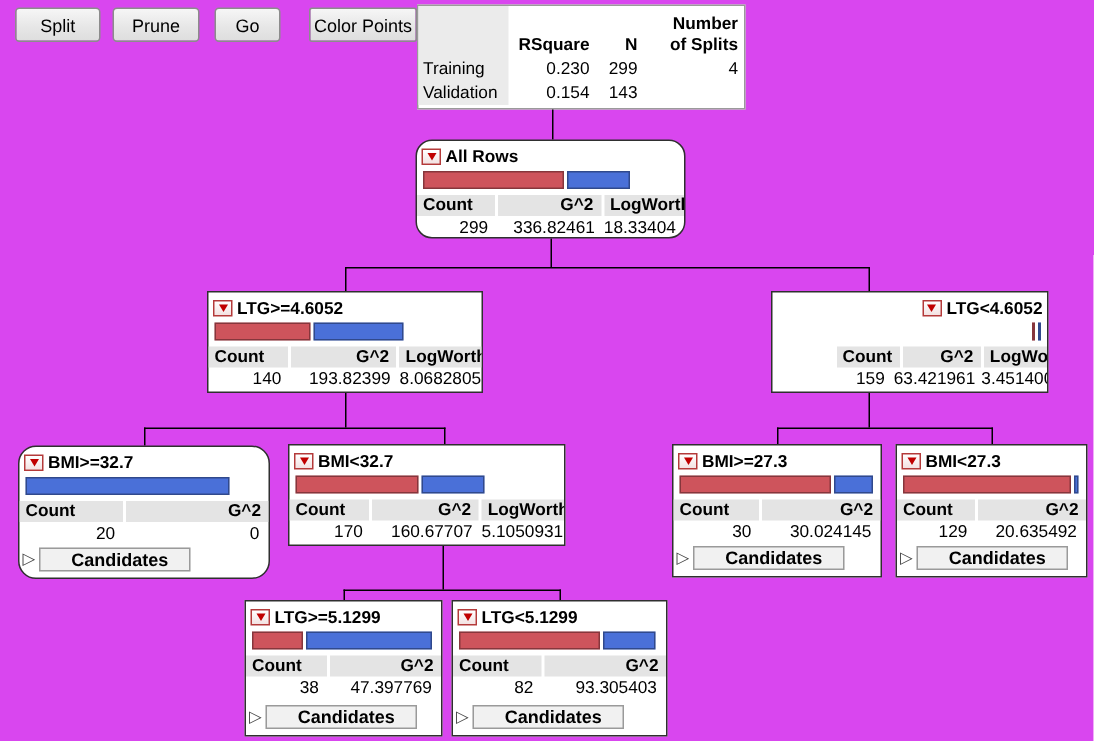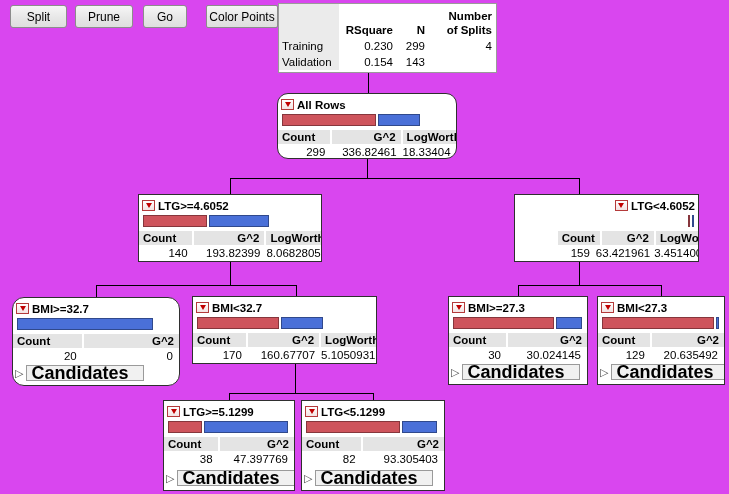--- a/index.html
+++ b/index.html
@@ -40,21 +40,21 @@
   .bar-blue{background:#4a70d8;margin-left:2px;}
   .hdr-row{display:flex;gap:2px;height:14px;font-weight:bold;flex:0 0 auto;}
   .hdr-row .hcell{background:#e4e4e4;box-sizing:border-box;line-height:14px;padding:0 5px 0 4px;}
   .val-row{display:flex;height:16px;line-height:16px;flex:0 0 auto;}
   .val-row .vcell{box-sizing:border-box;text-align:right;padding-right:6px;}
   .c-count{width:30%;} .c-g2{width:40%;text-align:right;} .c-lw{width:30%;text-align:right;}
   .two .c-count{width:42%;} .two .c-g2{width:58%;}
   .cand-row{display:flex;align-items:center;gap:3px;margin:auto 4px 4px 2px;flex:0 0 auto;}
   .cand-tri{color:#444;font-size:11px;line-height:11px;flex:0 0 auto;}
   .cand-btn{box-sizing:border-box;border:1px solid #9a9a9a;background:#f1f1f1;font-weight:bold;
-    font-size:18px;height:16px;line-height:14px;padding:0 14px 0 4px;white-space:nowrap;}
+    font-size:12px;height:16px;line-height:14px;padding:0 14px 0 20px;white-space:nowrap;}
 </style>
 </head>
 <body>
 
 <div id="stage">
 
   <div class="tb-btn" style="left:10px;top:5px;width:57px;">Split</div>
   <div class="tb-btn" style="left:75px;top:5px;width:58px;">Prune</div>
   <div class="tb-btn" style="left:143px;top:5px;width:44px;">Go</div>
   <div class="tb-btn" style="left:206px;top:5px;width:72px;border-radius:2px;">Color Points</div>

